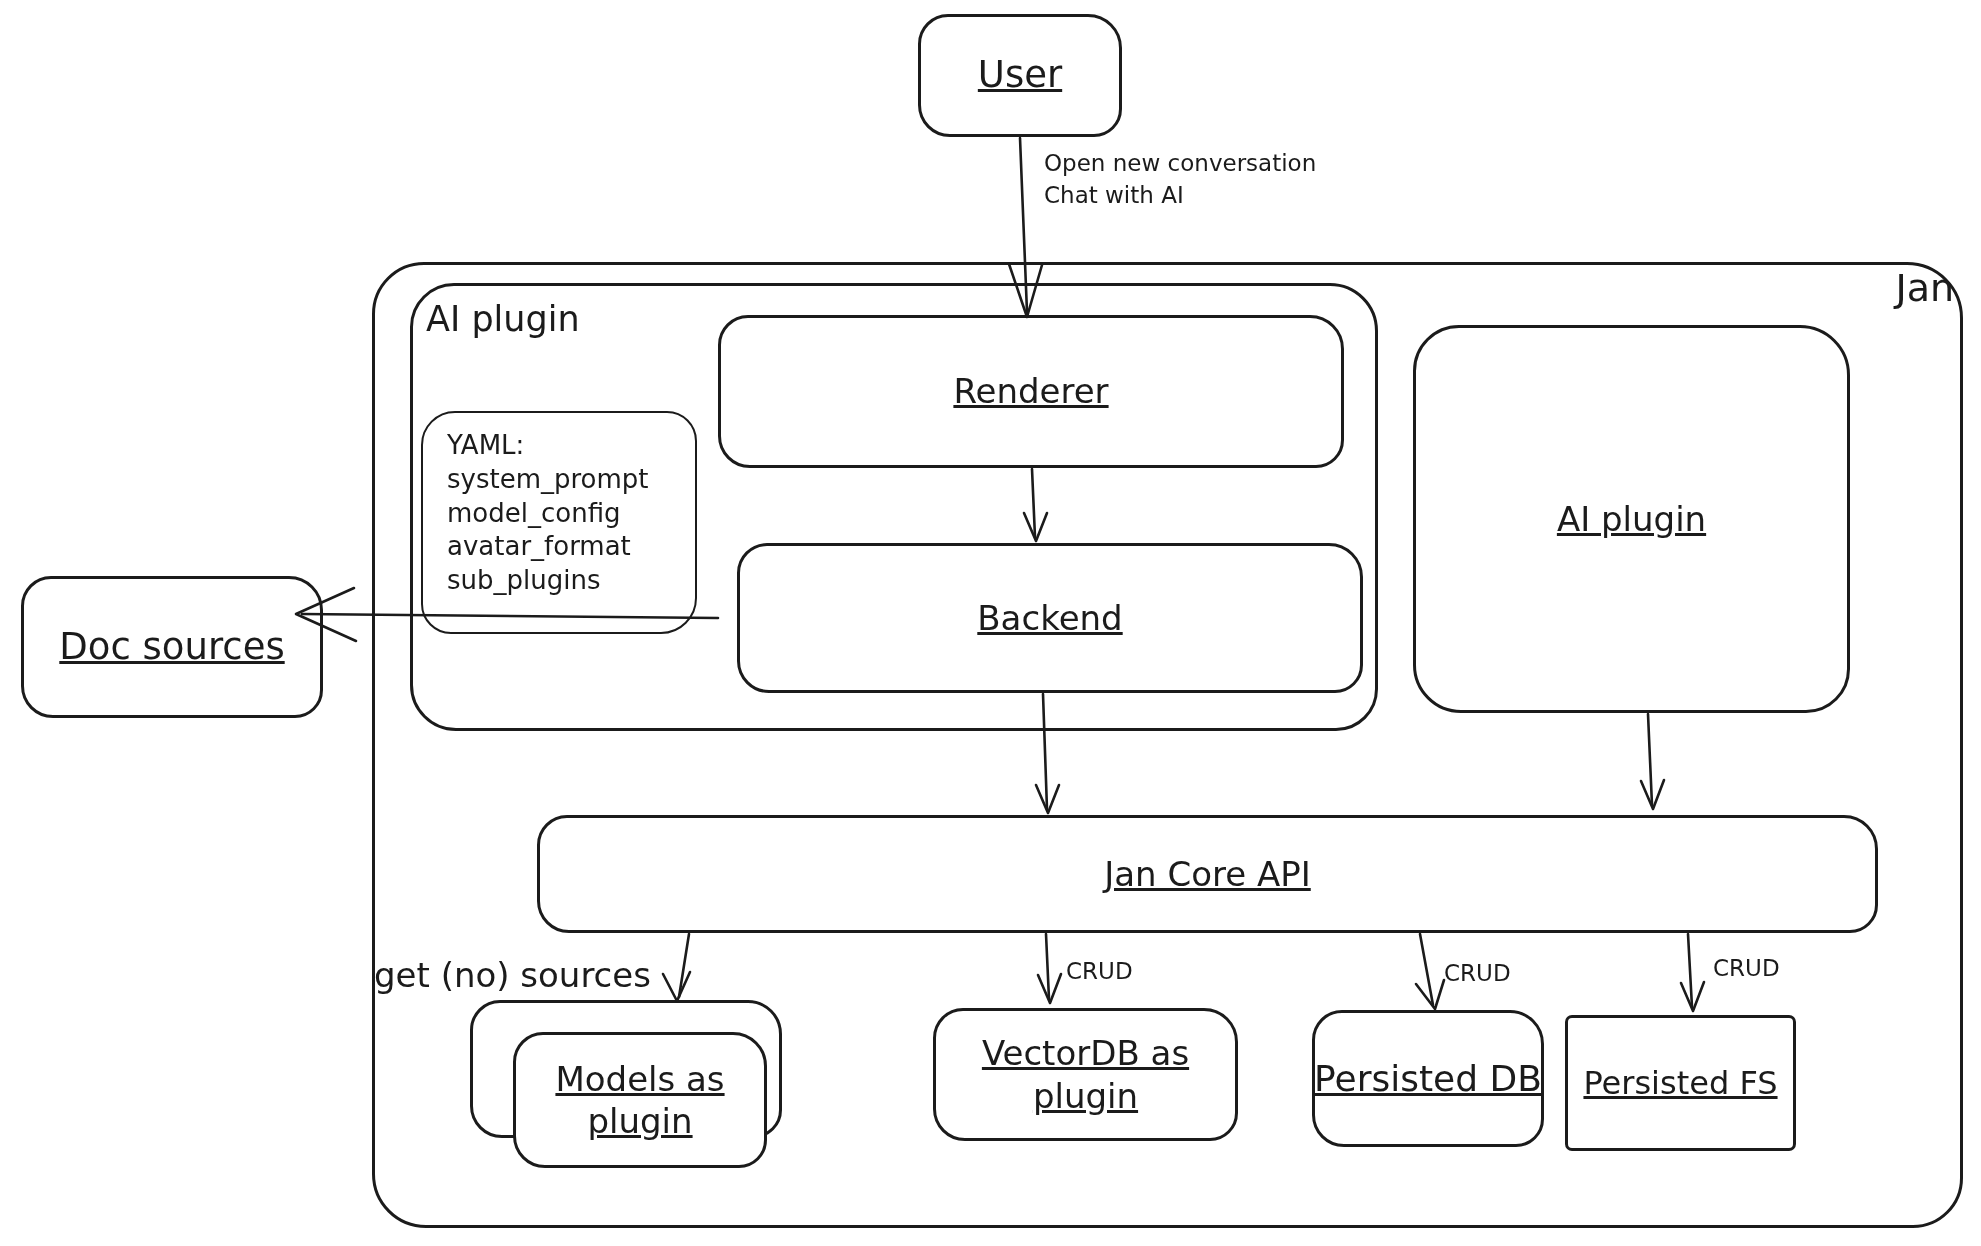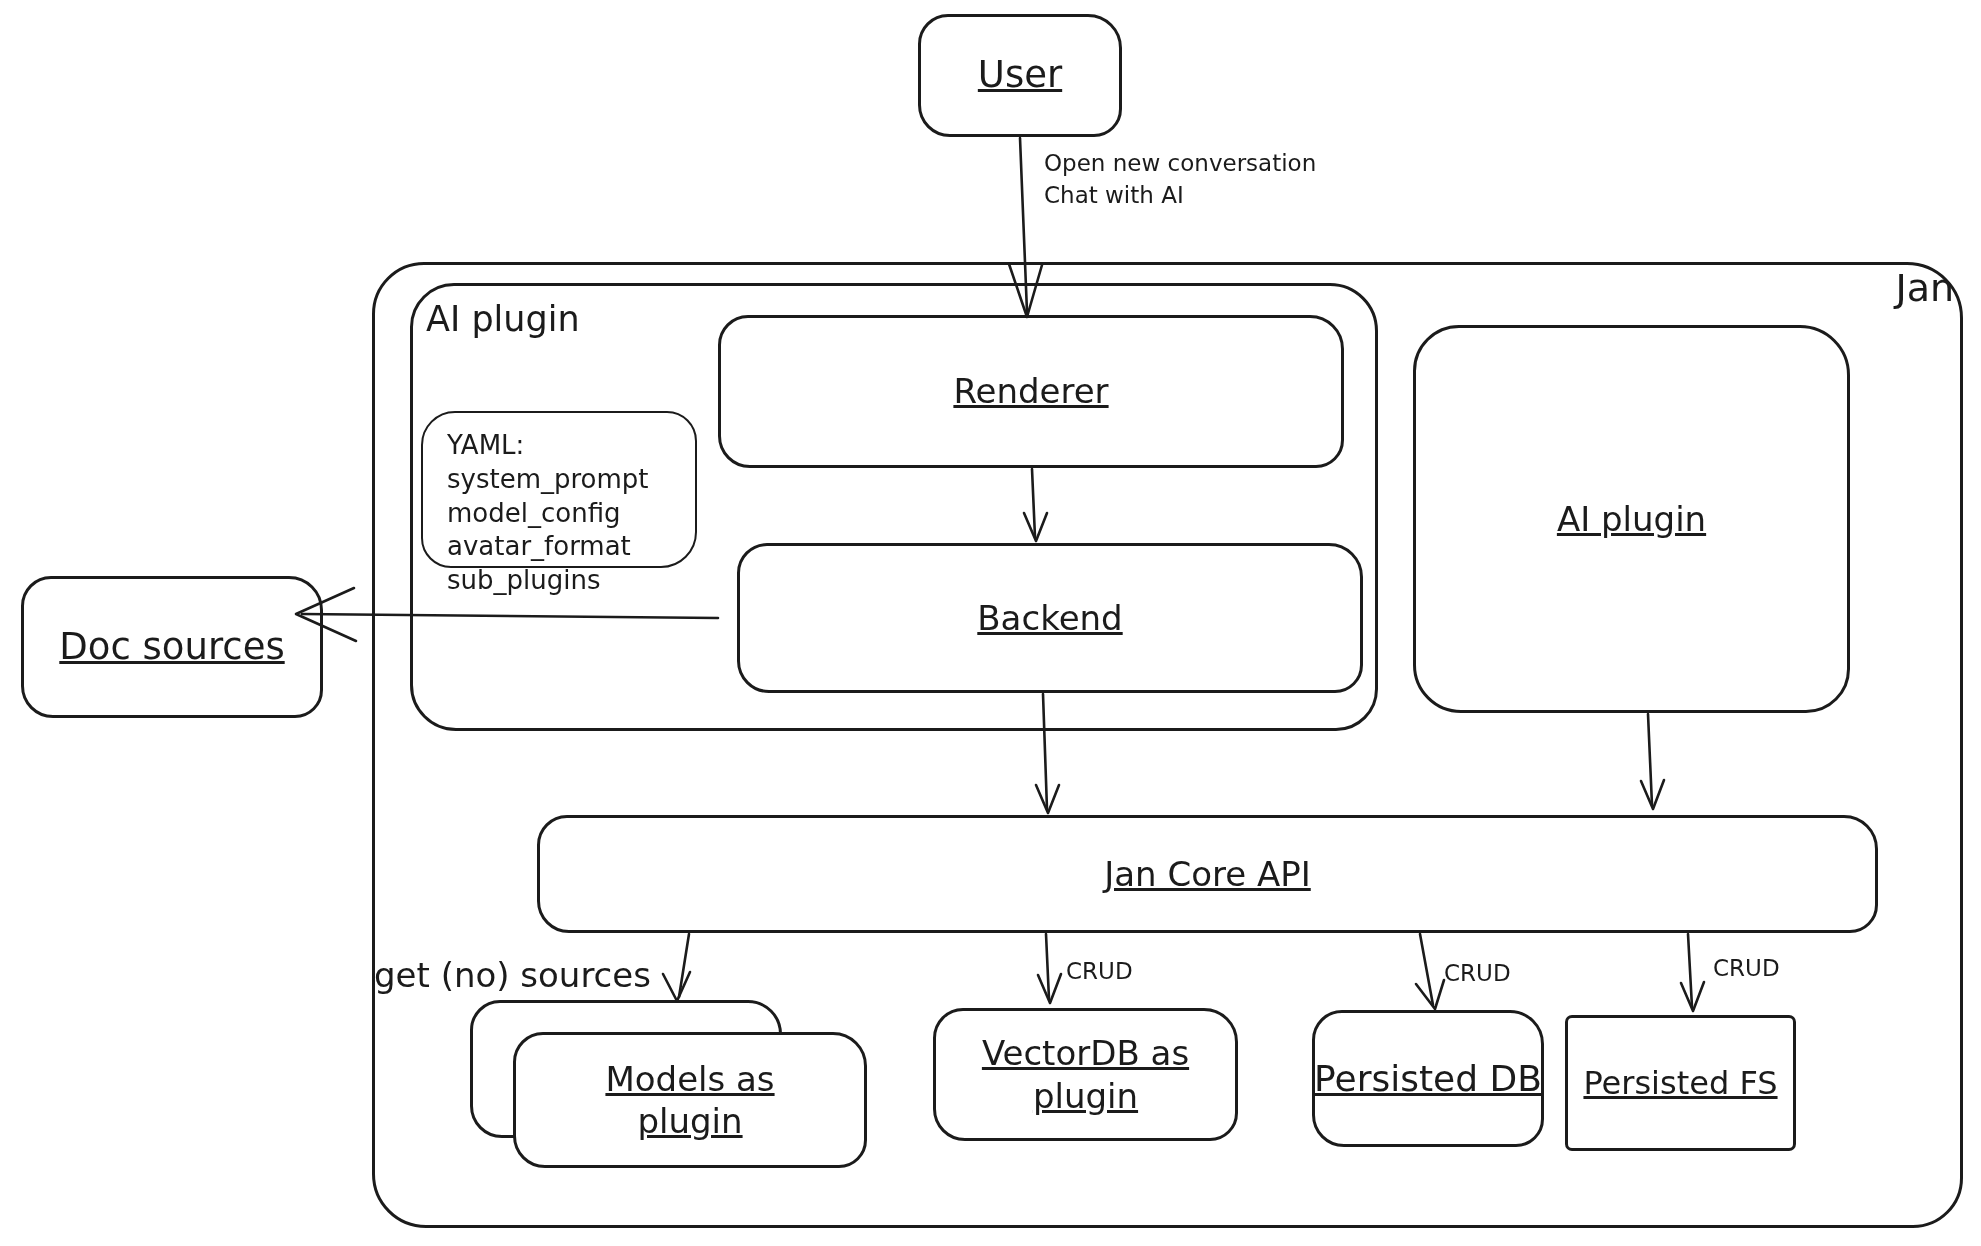--- a/index.html
+++ b/index.html
@@ -79,40 +79,40 @@
 <body>
 
 <div class="canvas">
 
   <div class="container-box" style="left:372px; top:262px; width:1591px; height:966px;"></div>
   <div class="corner-label" style="left:1862px; top:268px; width:92px; text-align:right; font-size:38px;">Jan</div>
 
   <div class="container-box" style="left:410px; top:283px; width:968px; height:448px; border-radius:44px 48px 42px 46px;"></div>
   <div class="corner-label" style="left:426px; top:300px; font-size:35px;">AI plugin</div>
 
-  <div class="note" style="left:421px; top:411px; width:276px; height:157px;">YAML:
+  <div class="note" style="left:421px; top:411px; width:276px; height:223px;">YAML:
 system_prompt
 model_config
 avatar_format
 sub_plugins</div>
 
   <div class="node" style="left:918px; top:14px; width:204px; height:123px; font-size:37px;">User</div>
 
   <div class="node" style="left:718px; top:315px; width:626px; height:153px;">Renderer</div>
 
   <div class="node" style="left:718px; top:543px; width:626px; height:150px;margin-left:19px;">Backend</div>
 
   <div class="node" style="left:1413px; top:325px; width:437px; height:388px; border-radius:46px 50px 44px 48px;">AI plugin</div>
 
   <div class="node" style="left:21px; top:576px; width:302px; height:142px; font-size:37px;">Doc sources</div>
 
   <div class="node" style="left:537px; top:815px; width:1341px; height:118px;">Jan Core API</div>
 
   <div class="node" style="left:470px; top:1000px; width:312px; height:138px;"></div>
-  <div class="node prewrap" style="left:513px; top:1032px; width:354px; height:136px;">Models as
+  <div class="node prewrap" style="left:513px; top:1032px; width:254px; height:136px;">Models as
 plugin</div>
 
   <div class="node prewrap" style="left:905px; top:1008px; width:305px; height:133px;margin-left:28px;">VectorDB as
 plugin</div>
 
   <div class="node" style="left:1312px; top:1010px; width:232px; height:137px; font-size:36px; white-space:nowrap;">Persisted DB</div>
 
   <div class="node" style="left:1565px; top:1015px; width:231px; height:136px; font-size:32px; white-space:nowrap;border-radius:7px;">Persisted FS</div>
 
   <div class="edge-label" style="left:1044px; top:148px;">Open new conversation

